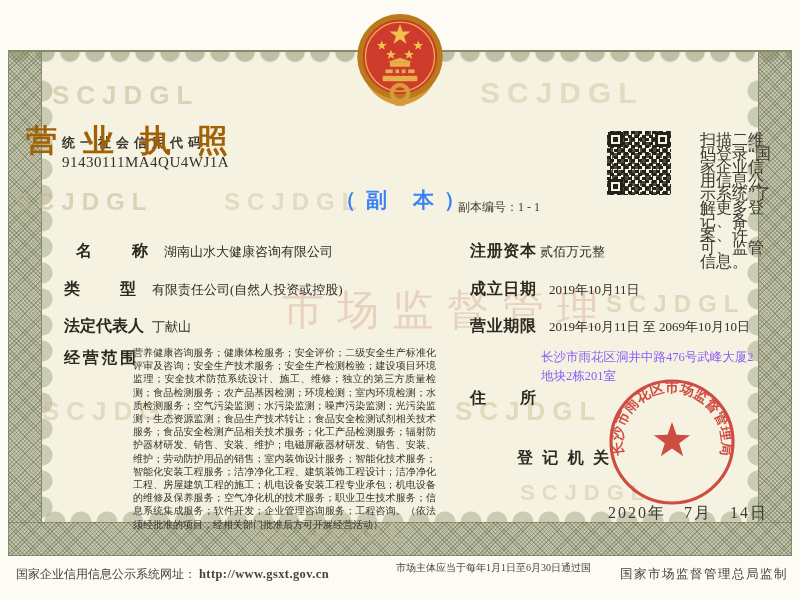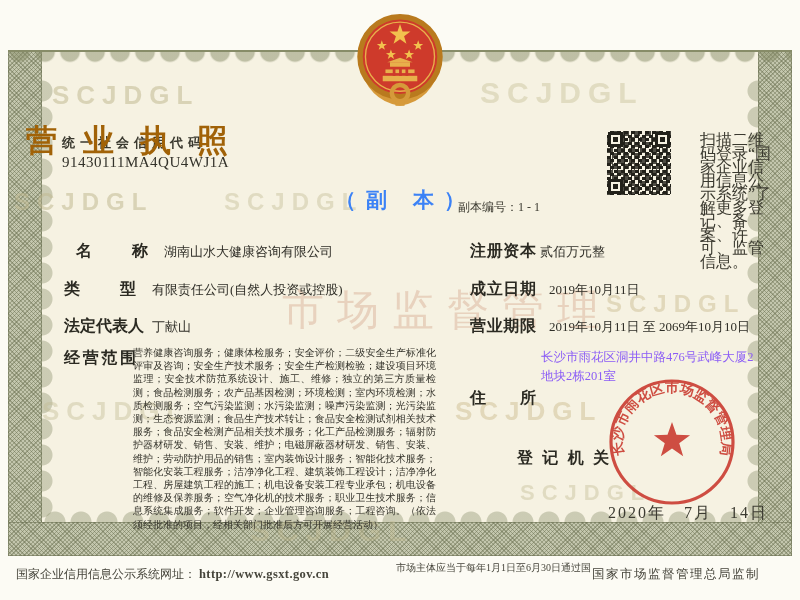--- a/index.html
+++ b/index.html
@@ -74,21 +74,21 @@
   .addr{left:541px;top:348px;width:220px;font-size:12.5px;line-height:19px;color:#8b5cf6;}
   .reg-label{left:517px;top:448px;width:92px;}
   .date-line{left:608px;top:503px;font-size:16px;color:#3c3b32;letter-spacing:2px;}
   
   .seal{left:604px;top:374px;opacity:.88;}
   
   .footer{left:0;right:0;bottom:0;height:44px;background:#fcfbf4;}
   .foot-left{left:16px;top:566px;font-size:12px;color:#45443a;}
   .foot-left b{font-size:12.5px;letter-spacing:.4px;}
   .foot-mid{left:396px;top:561px;width:200px;font-size:10px;line-height:14.5px;color:#45443a;}
-  .foot-right{left:592px;top:566px;font-size:12.5px;letter-spacing:1.5px;color:#45443a;font-family:Liberation Serif, serif;}
+  .foot-right{left:620px;top:566px;font-size:12.5px;letter-spacing:1.5px;color:#45443a;font-family:Liberation Serif, serif;}
 </style>
 </head>
 <body>
 
 <div class="abs cert-bg"></div>
 <div class="abs band band-left"></div>
 <div class="abs band band-right"></div>
 <div class="abs band band-bottom"></div>
 <div class="abs lace-top"></div>
 <div class="abs scallop-left"></div>

